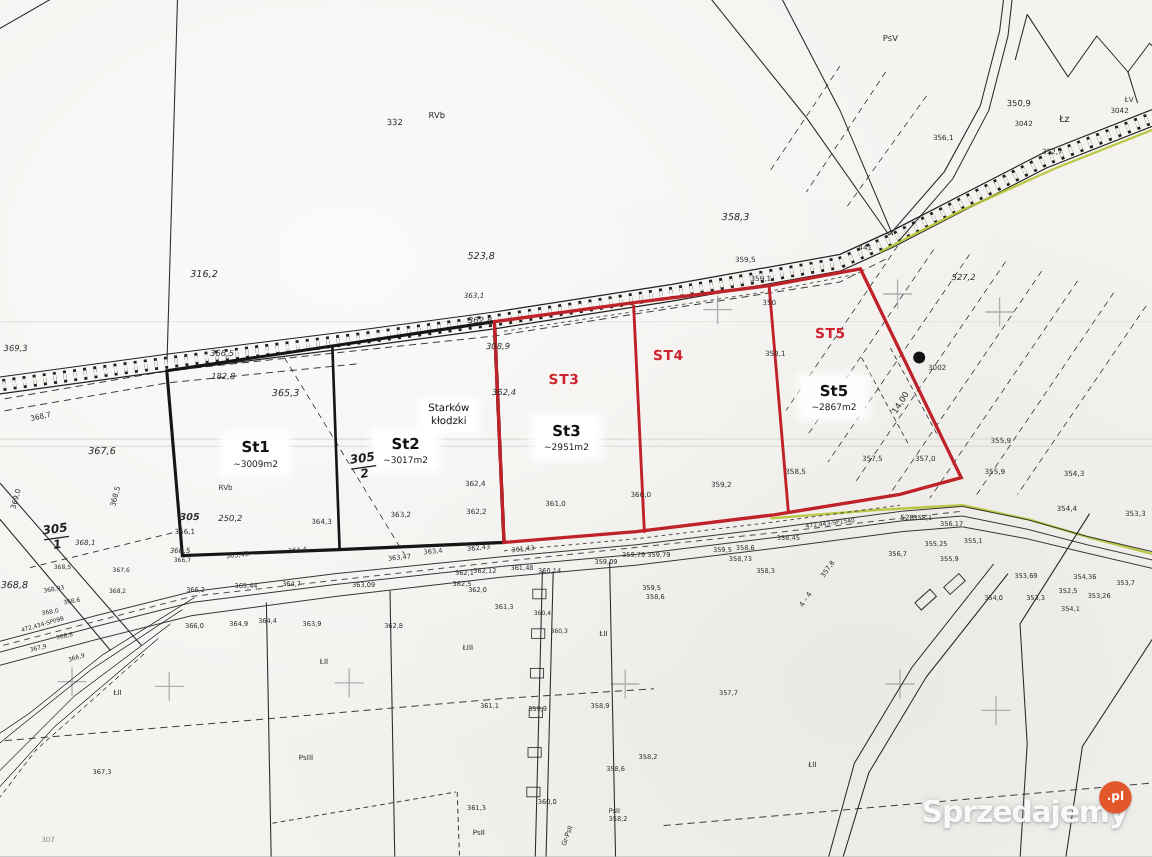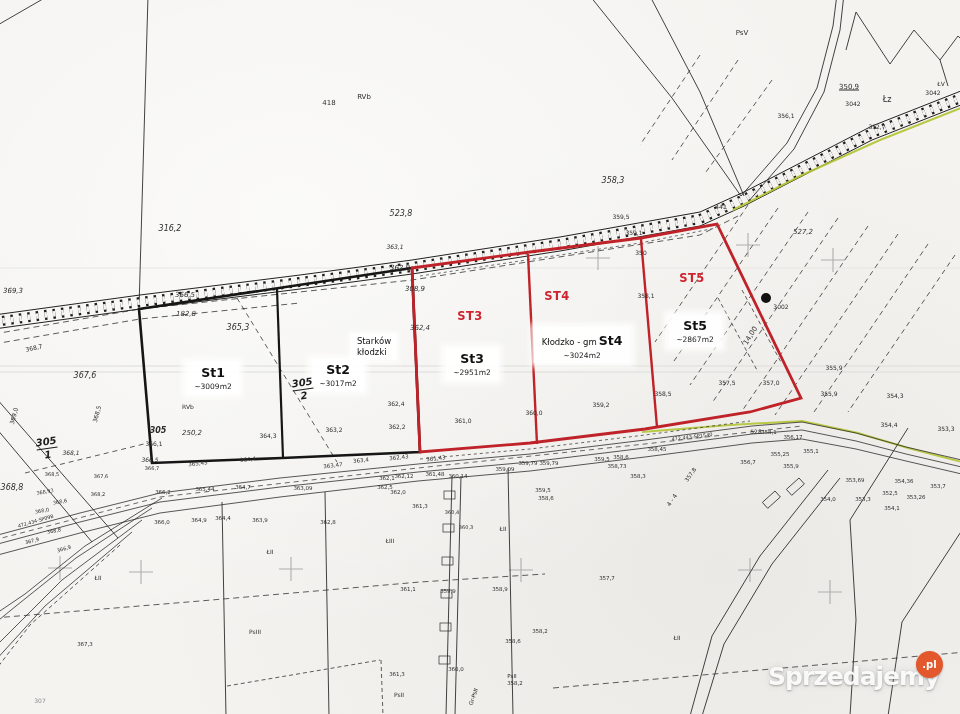--- a/index.html
+++ b/index.html
@@ -16,21 +16,21 @@
   .ml{position:absolute;white-space:nowrap;font-size:7px;color:#2c2c2c;line-height:1;}
   .ml.gy{color:#8b8b8b;}
   .plot-box{position:absolute;transform:translate(-50%,-50%);background:rgba(255,255,255,.93);
     padding:3px 8px;text-align:center;box-shadow:0 0 6px 4px rgba(255,255,255,.85);}
   .pcode{font-weight:bold;font-size:12.5px;color:#111;}
   .parea{font-size:7.5px;color:#222;margin-top:2px;}
   .commune{font-size:8.5px;color:#111;margin-right:2px;}
   .red-head{position:absolute;transform:translate(-50%,-50%);color:#cf2430;font-weight:bold;
     font-size:11.5px;letter-spacing:.5px;}
   .village{position:absolute;transform:translate(-50%,-50%);background:rgba(255,255,255,.92);
-    padding:2px 6px;font-size:8.5px;line-height:1.35;color:#111;
+    padding:2px 6px;font-size:8.5px;text-align:center;line-height:1.35;color:#111;
     box-shadow:0 0 5px 3px rgba(255,255,255,.8);}
   .fraction{position:absolute;transform:translate(-50%,-50%) rotate(-8deg);font-style:italic;
     font-weight:bold;font-size:10px;text-align:center;color:#1d1d1d;line-height:1.15;}
   .fraction .den{display:block;border-top:1.2px solid #1d1d1d;padding:0 4px;}
   .wm-text{position:absolute;left:768px;top:662px;font-size:25px;font-weight:bold;
     letter-spacing:-1px;color:rgba(255,255,255,.93);
     text-shadow:0 1px 2px rgba(110,110,110,.55), 0 0 6px rgba(160,160,160,.35);}
   .wm-circle{position:absolute;left:916px;top:651px;width:27px;height:27px;border-radius:50%;
     background:#e2572b;color:#fff;font-weight:bold;font-size:10px;
     display:flex;align-items:center;justify-content:center;
@@ -166,32 +166,32 @@
 
     <circle cx="766" cy="298" r="5" fill="#111"></circle>
   </svg>
 
   <div id="labels">
       <span class="ml" style="left: 170px; top: 229px; font-size: 8px; transform: translate(-50%, -50%); font-style: italic;">316,2</span>
       <span class="ml" style="left: 401px; top: 214px; font-size: 8px; transform: translate(-50%, -50%); font-style: italic;">523,8</span>
       <span class="ml" style="left: 613px; top: 181px; font-size: 8px; transform: translate(-50%, -50%); font-style: italic;">358,3</span>
       <span class="ml" style="left: 803px; top: 232px; font-size: 7px; transform: translate(-50%, -50%); font-style: italic;">527,2</span>
       <span class="ml" style="left: 742px; top: 33px; font-size: 7px; transform: translate(-50%, -50%);">PsV</span>
-      <span class="ml" style="left: 849px; top: 87px; font-size: 7px; transform: translate(-50%, -50%); text-decoration: underline;">350,9</span>
+      <span class="ml" style="left: 849px; top: 87px; font-size: 7px; transform: translate(-50%, -50%);">350,9</span>
       <span class="ml" style="left: 853px; top: 104px; font-size: 6px; transform: translate(-50%, -50%);">3042</span>
       <span class="ml" style="left: 887px; top: 100px; font-size: 8px; transform: translate(-50%, -50%);">Łz</span>
       <span class="ml" style="left: 941px; top: 84px; font-size: 6px; transform: translate(-50%, -50%);">ŁV</span>
       <span class="ml" style="left: 933px; top: 93px; font-size: 6px; transform: translate(-50%, -50%);">3042</span>
       <span class="ml" style="left: 877px; top: 127px; font-size: 6px; transform: translate(-50%, -50%);">352,7</span>
       <span class="ml" style="left: 786px; top: 116px; font-size: 6px; transform: translate(-50%, -50%);">356,1</span>
       <span class="ml" style="left: 721px; top: 207px; font-size: 6px; transform: translate(-50%, -50%);">441</span>
       <span class="ml" style="left: 621px; top: 217px; font-size: 6px; transform: translate(-50%, -50%);">359,5</span>
       <span class="ml" style="left: 634px; top: 233px; font-size: 6px; transform: translate(-50%, -50%);">359,1</span>
       <span class="ml" style="left: 641px; top: 253px; font-size: 6px; transform: translate(-50%, -50%);">350</span>
-      <span class="ml" style="left: 329px; top: 103px; font-size: 7px; transform: translate(-50%, -50%);">418</span>
+      <span class="ml" style="left: 329px; top: 103px; font-size: 7px; transform: translate(-50%, -50%);">332</span>
       <span class="ml" style="left: 364px; top: 97px; font-size: 7px; transform: translate(-50%, -50%);">RVb</span>
       <span class="ml" style="left: 781px; top: 307px; font-size: 6px; transform: translate(-50%, -50%);">3002</span>
       <span class="ml" style="left: 751px; top: 336px; font-size: 7px; transform: translate(-50%, -50%) rotate(-58deg);">14,00</span>
       <span class="ml" style="left: 13px; top: 291px; font-size: 7px; transform: translate(-50%, -50%); font-style: italic;">369,3</span>
       <span class="ml" style="left: 34px; top: 348px; font-size: 6px; transform: translate(-50%, -50%) rotate(-12deg);">368,7</span>
       <span class="ml" style="left: 85px; top: 376px; font-size: 8px; transform: translate(-50%, -50%); font-style: italic;">367,6</span>
       <span class="ml" style="left: 14px; top: 416px; font-size: 6px; transform: translate(-50%, -50%) rotate(-75deg);">369,0</span>
       <span class="ml" style="left: 97px; top: 414px; font-size: 6px; transform: translate(-50%, -50%) rotate(-75deg);">368,5</span>
       <span class="ml" style="left: 12px; top: 488px; font-size: 8px; transform: translate(-50%, -50%); font-style: italic;">368,8</span>
       <span class="ml" style="left: 185px; top: 295px; font-size: 7px; transform: translate(-50%, -50%); font-style: italic;">366,5</span>
@@ -317,26 +317,20 @@
     <div class="parea">~3009m2</div>
   </div>
   <div class="plot-box" style="left:338px;top:375px">
     <div class="pcode">St2</div>
     <div class="parea">~3017m2</div>
   </div>
   <div class="plot-box" style="left:472px;top:364px">
     <div class="pcode">St3</div>
     <div class="parea">~2951m2</div>
   </div>
-  <div class="plot-box" style="left:582px;top:345px">
-    <div>
-      <span class="commune">Kłodzko - gm</span><span class="pcode">St4</span>
-    </div>
-    <div class="parea">~3024m2</div>
-  </div>
   <div class="plot-box" style="left:695px;top:331px">
     <div class="pcode">St5</div>
     <div class="parea">~2867m2</div>
   </div>
 
   <div class="village" style="left:374px;top:347px">
     <div>Starków</div>
     <div>kłodzki</div>
   </div>
 

